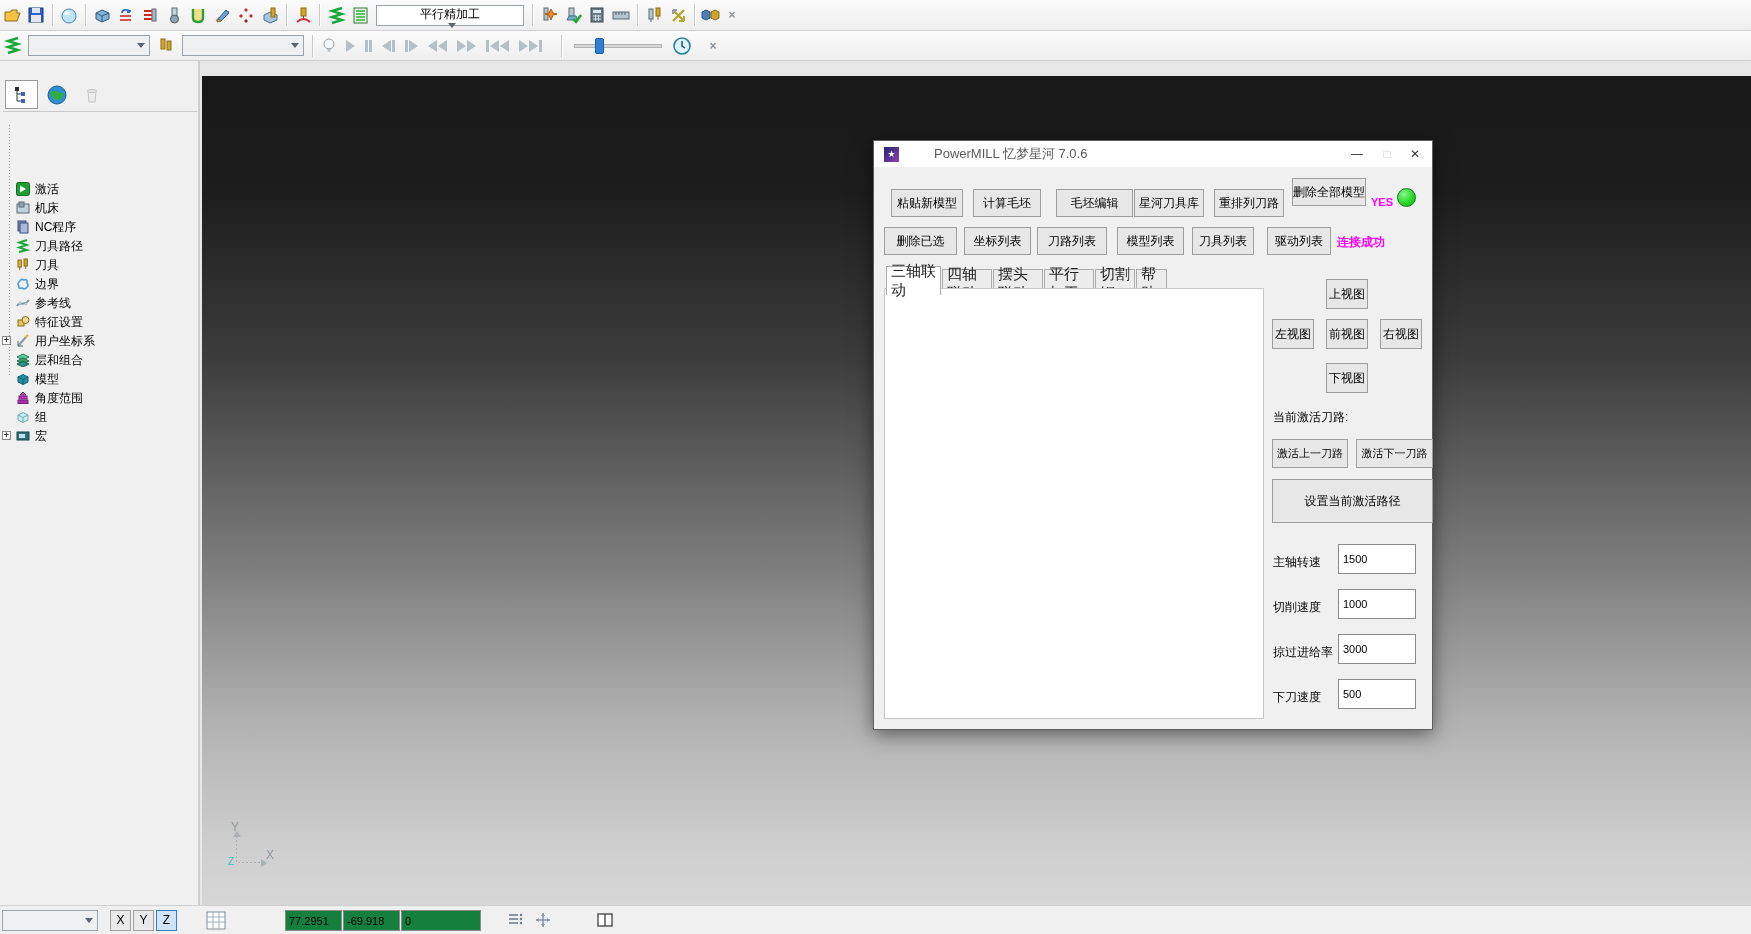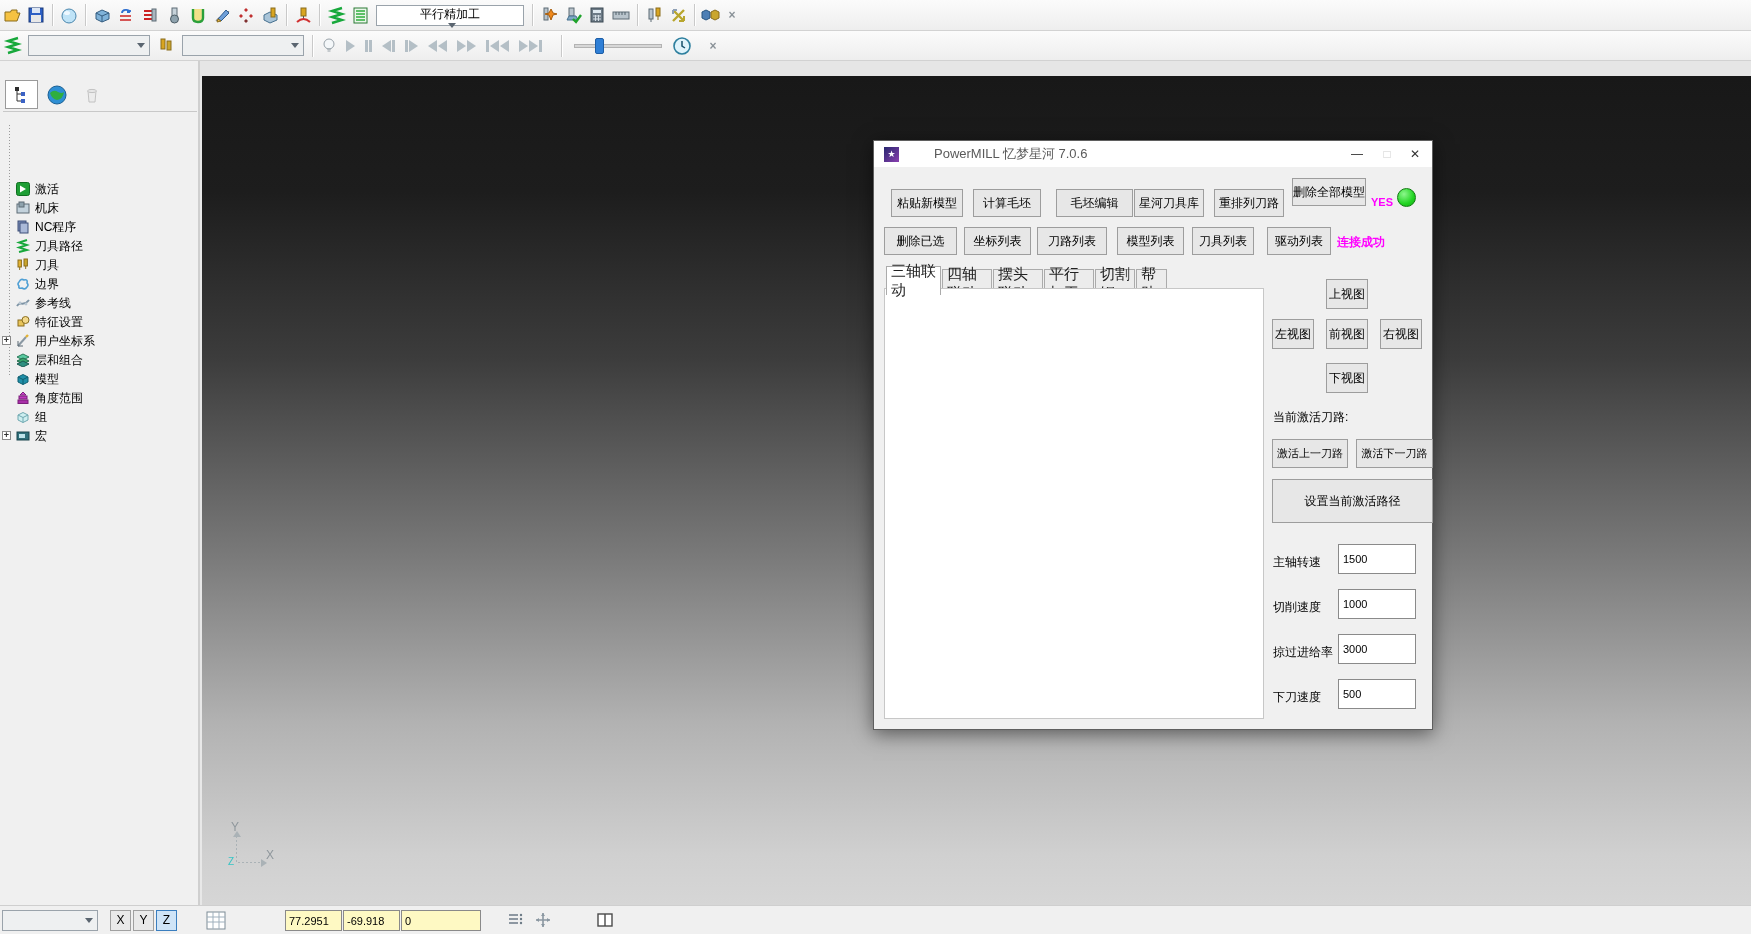--- a/index.html
+++ b/index.html
@@ -73,21 +73,21 @@
   .fcombo .chev { width:0; height:0; border-left:4px solid transparent; border-right:4px solid transparent; border-top:5px solid #555; }
   .cbrow { position:absolute; display:flex; align-items:center; gap:4px; }
   .cb { width:13px; height:13px; background:#fff; border:1px solid #444; position:relative; flex:0 0 auto; }
   .cb.checked::after { content:"✓"; position:absolute; left:1px; top:-2px; font-size:12px; color:#111; font-weight:bold; }
   .cbl { font-size:12px; white-space:nowrap; }
 
   
   #statusbar { position:absolute; left:0; top:905px; width:1751px; height:29px; background:#f0f0f0; border-top:1px solid #cfcfcf; }
   .sb-btn { position:absolute; top:4px; width:21px; height:21px; background:#e9e9e9; border:1px solid #a0a0a0; text-align:center; line-height:19px; font-size:12px; }
   .sb-btn.active { background:#cfe4f7; border:1px solid #3a7ebf; }
-  .sb-in { position:absolute; top:4px; height:21px; background:#fef9c3; border:1px solid #8a8a8a; font-size:11px; padding:0 3px; font-family:"Liberation Sans",sans-serif; }
+  .sb-in { position:absolute; top:4px; height:21px; background:#15803d; border:1px solid #8a8a8a; font-size:11px; padding:0 3px; font-family:"Liberation Sans",sans-serif; }
   .sb-ic { position:absolute; top:5px; }
 </style>
 </head>
 <body>
 
 <div id="screen">
 
   <div id="tbar1" class="tbar">
     <span class="ti">
         <svg width="19" height="19" viewBox="0 0 19 19">

